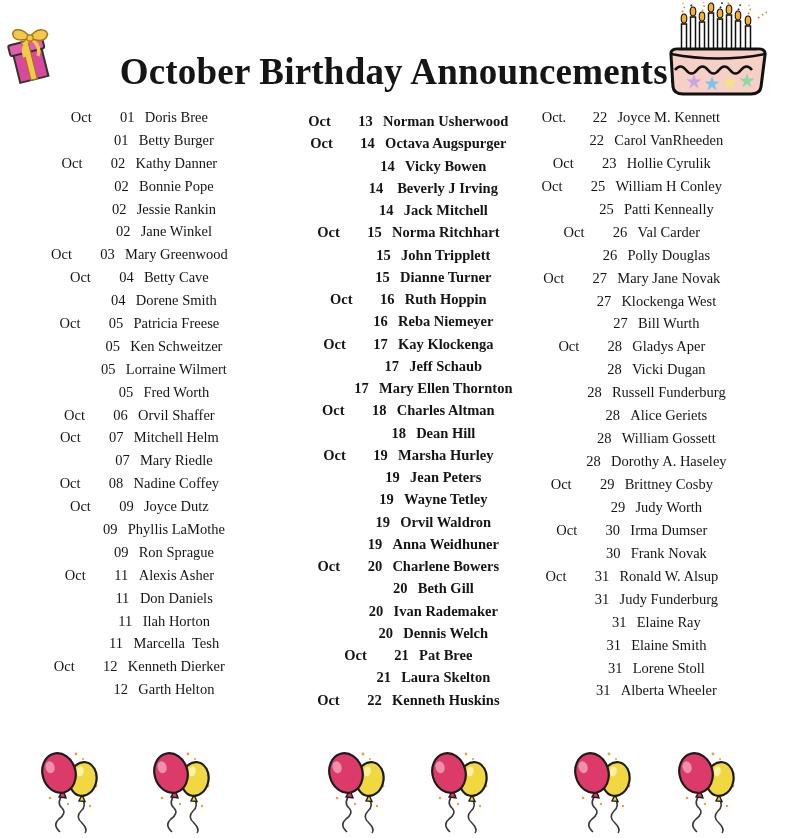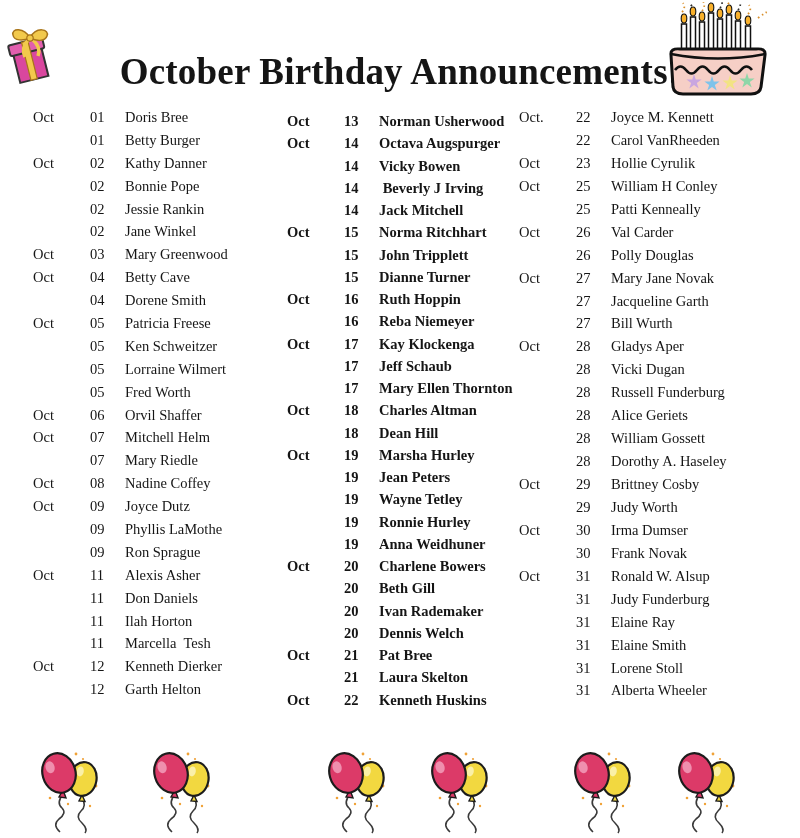--- a/index.html
+++ b/index.html
@@ -5,21 +5,21 @@
   html,body{margin:0;padding:0;}
   body{
     width:800px;height:838px;background:#ffffff;
     font-family:"Liberation Serif", serif;color:#151515;overflow:hidden;
   }
   .page{position:relative;width:800px;height:838px;background:#fff;}
   .title{
     position:absolute;top:50px;left:0;width:100%;text-align:center;
     font-weight:bold;font-size:37px;letter-spacing:.2px;white-space:pre;
   }
-  .col{position:absolute;}
+  .col{position:absolute;text-align:center;}
   .row{white-space:pre;font-size:14.5px;}
   .col1{left:33px;top:106px;}
   .col1 .row{height:22.9px;line-height:22.9px;}
   .col2{left:287px;top:110px;}
   .col2 .row{height:22.25px;line-height:22.25px;font-weight:bold;}
   .col3{left:519px;top:106px;}
   .col3 .row{height:22.95px;line-height:22.95px;}
   .m{display:inline-block;width:57px;}
   .d{display:inline-block;width:35px;}
   .gift{position:absolute;left:4px;top:24px;width:52px;height:66px;}
@@ -154,40 +154,40 @@
         <div class="row"><span class="m">Oct</span><span class="d">16</span><span class="n">Ruth Hoppin</span></div>
         <div class="row"><span class="m"></span><span class="d">16</span><span class="n">Reba Niemeyer</span></div>
         <div class="row"><span class="m">Oct</span><span class="d">17</span><span class="n">Kay Klockenga</span></div>
         <div class="row"><span class="m"></span><span class="d">17</span><span class="n">Jeff Schaub</span></div>
         <div class="row"><span class="m"></span><span class="d">17</span><span class="n">Mary Ellen Thornton</span></div>
         <div class="row"><span class="m">Oct</span><span class="d">18</span><span class="n">Charles Altman</span></div>
         <div class="row"><span class="m"></span><span class="d">18</span><span class="n">Dean Hill</span></div>
         <div class="row"><span class="m">Oct</span><span class="d">19</span><span class="n">Marsha Hurley</span></div>
         <div class="row"><span class="m"></span><span class="d">19</span><span class="n">Jean Peters</span></div>
         <div class="row"><span class="m"></span><span class="d">19</span><span class="n">Wayne Tetley</span></div>
-        <div class="row"><span class="m"></span><span class="d">19</span><span class="n">Ronnie Hurley</span></div>
+        <div class="row"><span class="m"></span><span class="d">19</span><span class="n">Orvil Waldron</span></div>
         <div class="row"><span class="m"></span><span class="d">19</span><span class="n">Anna Weidhuner</span></div>
         <div class="row"><span class="m">Oct</span><span class="d">20</span><span class="n">Charlene Bowers</span></div>
         <div class="row"><span class="m"></span><span class="d">20</span><span class="n">Beth Gill</span></div>
         <div class="row"><span class="m"></span><span class="d">20</span><span class="n">Ivan Rademaker</span></div>
         <div class="row"><span class="m"></span><span class="d">20</span><span class="n">Dennis Welch</span></div>
         <div class="row"><span class="m">Oct</span><span class="d">21</span><span class="n">Pat Bree</span></div>
         <div class="row"><span class="m"></span><span class="d">21</span><span class="n">Laura Skelton</span></div>
         <div class="row"><span class="m">Oct</span><span class="d">22</span><span class="n">Kenneth Huskins</span></div>
       </section>
     <section class="col col3">
         <div class="row"><span class="m">Oct.</span><span class="d">22</span><span class="n">Joyce M. Kennett</span></div>
         <div class="row"><span class="m"></span><span class="d">22</span><span class="n">Carol VanRheeden</span></div>
         <div class="row"><span class="m">Oct</span><span class="d">23</span><span class="n">Hollie Cyrulik</span></div>
         <div class="row"><span class="m">Oct</span><span class="d">25</span><span class="n">William H Conley</span></div>
         <div class="row"><span class="m"></span><span class="d">25</span><span class="n">Patti Kenneally</span></div>
         <div class="row"><span class="m">Oct</span><span class="d">26</span><span class="n">Val Carder</span></div>
         <div class="row"><span class="m"></span><span class="d">26</span><span class="n">Polly Douglas</span></div>
         <div class="row"><span class="m">Oct</span><span class="d">27</span><span class="n">Mary Jane Novak</span></div>
-        <div class="row"><span class="m"></span><span class="d">27</span><span class="n">Jacqueline Garth</span></div>
+        <div class="row"><span class="m"></span><span class="d">27</span><span class="n">Klockenga West</span></div>
         <div class="row"><span class="m"></span><span class="d">27</span><span class="n">Bill Wurth</span></div>
         <div class="row"><span class="m">Oct</span><span class="d">28</span><span class="n">Gladys Aper</span></div>
         <div class="row"><span class="m"></span><span class="d">28</span><span class="n">Vicki Dugan</span></div>
         <div class="row"><span class="m"></span><span class="d">28</span><span class="n">Russell Funderburg</span></div>
         <div class="row"><span class="m"></span><span class="d">28</span><span class="n">Alice Geriets</span></div>
         <div class="row"><span class="m"></span><span class="d">28</span><span class="n">William Gossett</span></div>
         <div class="row"><span class="m"></span><span class="d">28</span><span class="n">Dorothy A. Haseley</span></div>
         <div class="row"><span class="m">Oct</span><span class="d">29</span><span class="n">Brittney Cosby</span></div>
         <div class="row"><span class="m"></span><span class="d">29</span><span class="n">Judy Worth</span></div>
         <div class="row"><span class="m">Oct</span><span class="d">30</span><span class="n">Irma Dumser</span></div>

